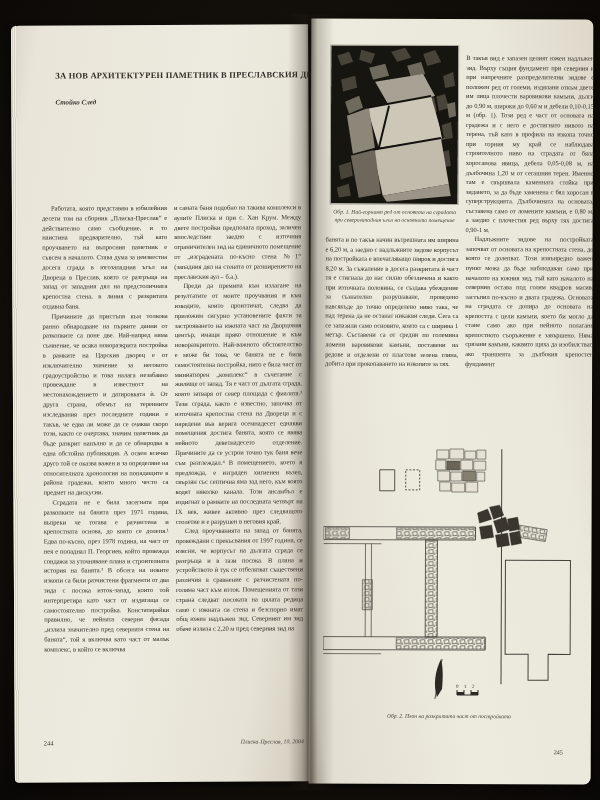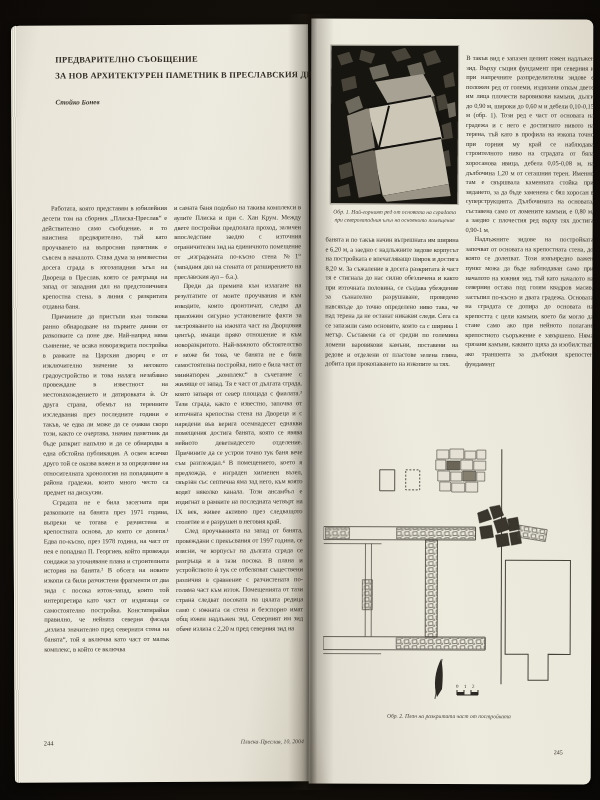--- a/index.html
+++ b/index.html
@@ -40,23 +40,22 @@
   .bodytext p.noindent{text-indent:0;}
   .pagenum{font-size:6.5px;color:#3a352e;}
   .journal-footer{font-style:italic;font-size:5.8px;color:#45403a;text-align:right;}
   .figcap{font-style:italic;font-size:5.6px;line-height:7.8px;text-align:center;color:#45403a;}
   .photo-frame{box-shadow:0 0 0 1px rgba(60,55,45,0.35);}
 </style>
 </head>
 <body>
 
 <div class="page page-left">
-  <div class="abs title-line" style="left:44px;top:26px;">ПРЕДВАРИТЕЛНО СЪОБЩЕНИЕ</div>
   <div class="abs title-line" style="left:44px;top:42px;">ЗА НОВ АРХИТЕКТУРЕН ПАМЕТНИК В ПРЕСЛАВСКИЯ ДВОРЕЦ</div>
-  <div class="abs author" style="left:44px;top:73px;">Стойко Бонев</div>
+  <div class="abs author" style="left:44px;top:73px;">Стойко След</div>
 
   <div class="abs bodytext" style="left:30px;top:178px;width:125px;">
     <p>Работата, която представям в юбилейния десети том на сборник „Плиска-Преслав“ е действително само съобщение, и то наистина предварително, тъй като проучването на въпросния паметник е съвсем в началото. Става дума за неизвестна досега сграда в югозападния ъгъл на Двореца в Преслав, която се разгръща на запад от западния дял на предстоличната крепостна стена, в линия с разкритата отдавна баня.</p>
     <p>Причините да пристъпя към толкова ранно обнародване на първите данни от разкопките са поне две. Най-напред няма съмнение, че всяка новоразкрита постройка в рамките на Царския дворец е от изключително значение за неговото градоустройство и това налага незабавно провеждане в известност на местонахождението и датировката ѝ. От друга страна, обемът на теренните изследвания през последните години е такъв, че едва ли може да се очаква скоро този, както се очертава, значим паметник да бъде разкрит напълно и да се обнародва в една обстойна публикация. А освен всичко друго той се оказва важен и за определяне на относителната хронология на попадащите в района градежи, които много често са предмет на дискусии.</p>
     <p>Сградата не е била засегната при разкопките на банята през 1971 година, въпреки че тогава е разчистена и крепостната основа, до която се долепя.¹ Едва по-късно, през 1978 година, на част от нея е попаднал П. Георгиев, който провежда сондажи за уточняване плана и строителната история на банята.² В обсега на новите изкопи са били разчистени фрагменти от два зида с посока изток-запад, които той интерпретира като част от издигаща се самостоятелно постройка. Констатирайки правилно, че нейната северна фасада „излиза значително пред северната стена на банята“, той я включва като част от малък комплекс, в който се включва</p>
   </div>
 
   <div class="abs bodytext" style="left:162px;top:178px;width:127px;">
     <p class="noindent">и самата баня подобно на такива комплекси в аулите Плиска и при с. Хан Крум. Между двете постройки предполага проход, заличен впоследствие заедно с източния ограничителен зид на единичното помещение от „изградената по-късно стена №1“ (западния дял на стената от разширението на преславския аул – б.а.).</p>
     <p>Преди да премина към излагане на резултатите от моите проучвания и към изводите, които произтичат, следва да приложим сигурно установените факти за застрояването на южната част на Дворцовия център, имащи пряко отношение и към новоразкритото. Най-важното обстоятелство е може би това, че банята не е била самостоятелна постройка, нито е била част от миниатюрен „комплекс“ в съчетание с жилище от запад. Тя е част от дългата сграда, която затваря от север площада с фиалата.³ Тази сграда, както е известно, започва от източната крепостна стена на Двореца и с наредени във верига осемнадесет еднакви помещения достига банята, която се явява нейното деветнадесето отделение. Причините да се устрои точно тук баня вече съм разглеждал.⁴ В помещението, което я предхожда, е изграден хигиенен възел, свързан със септична яма зад него, към която водят няколко канала. Този ансамбъл е издигнат в рамките на последната четвърт на IX век, живее активно през следващото столетие и е разрушен в неговия край.</p>

